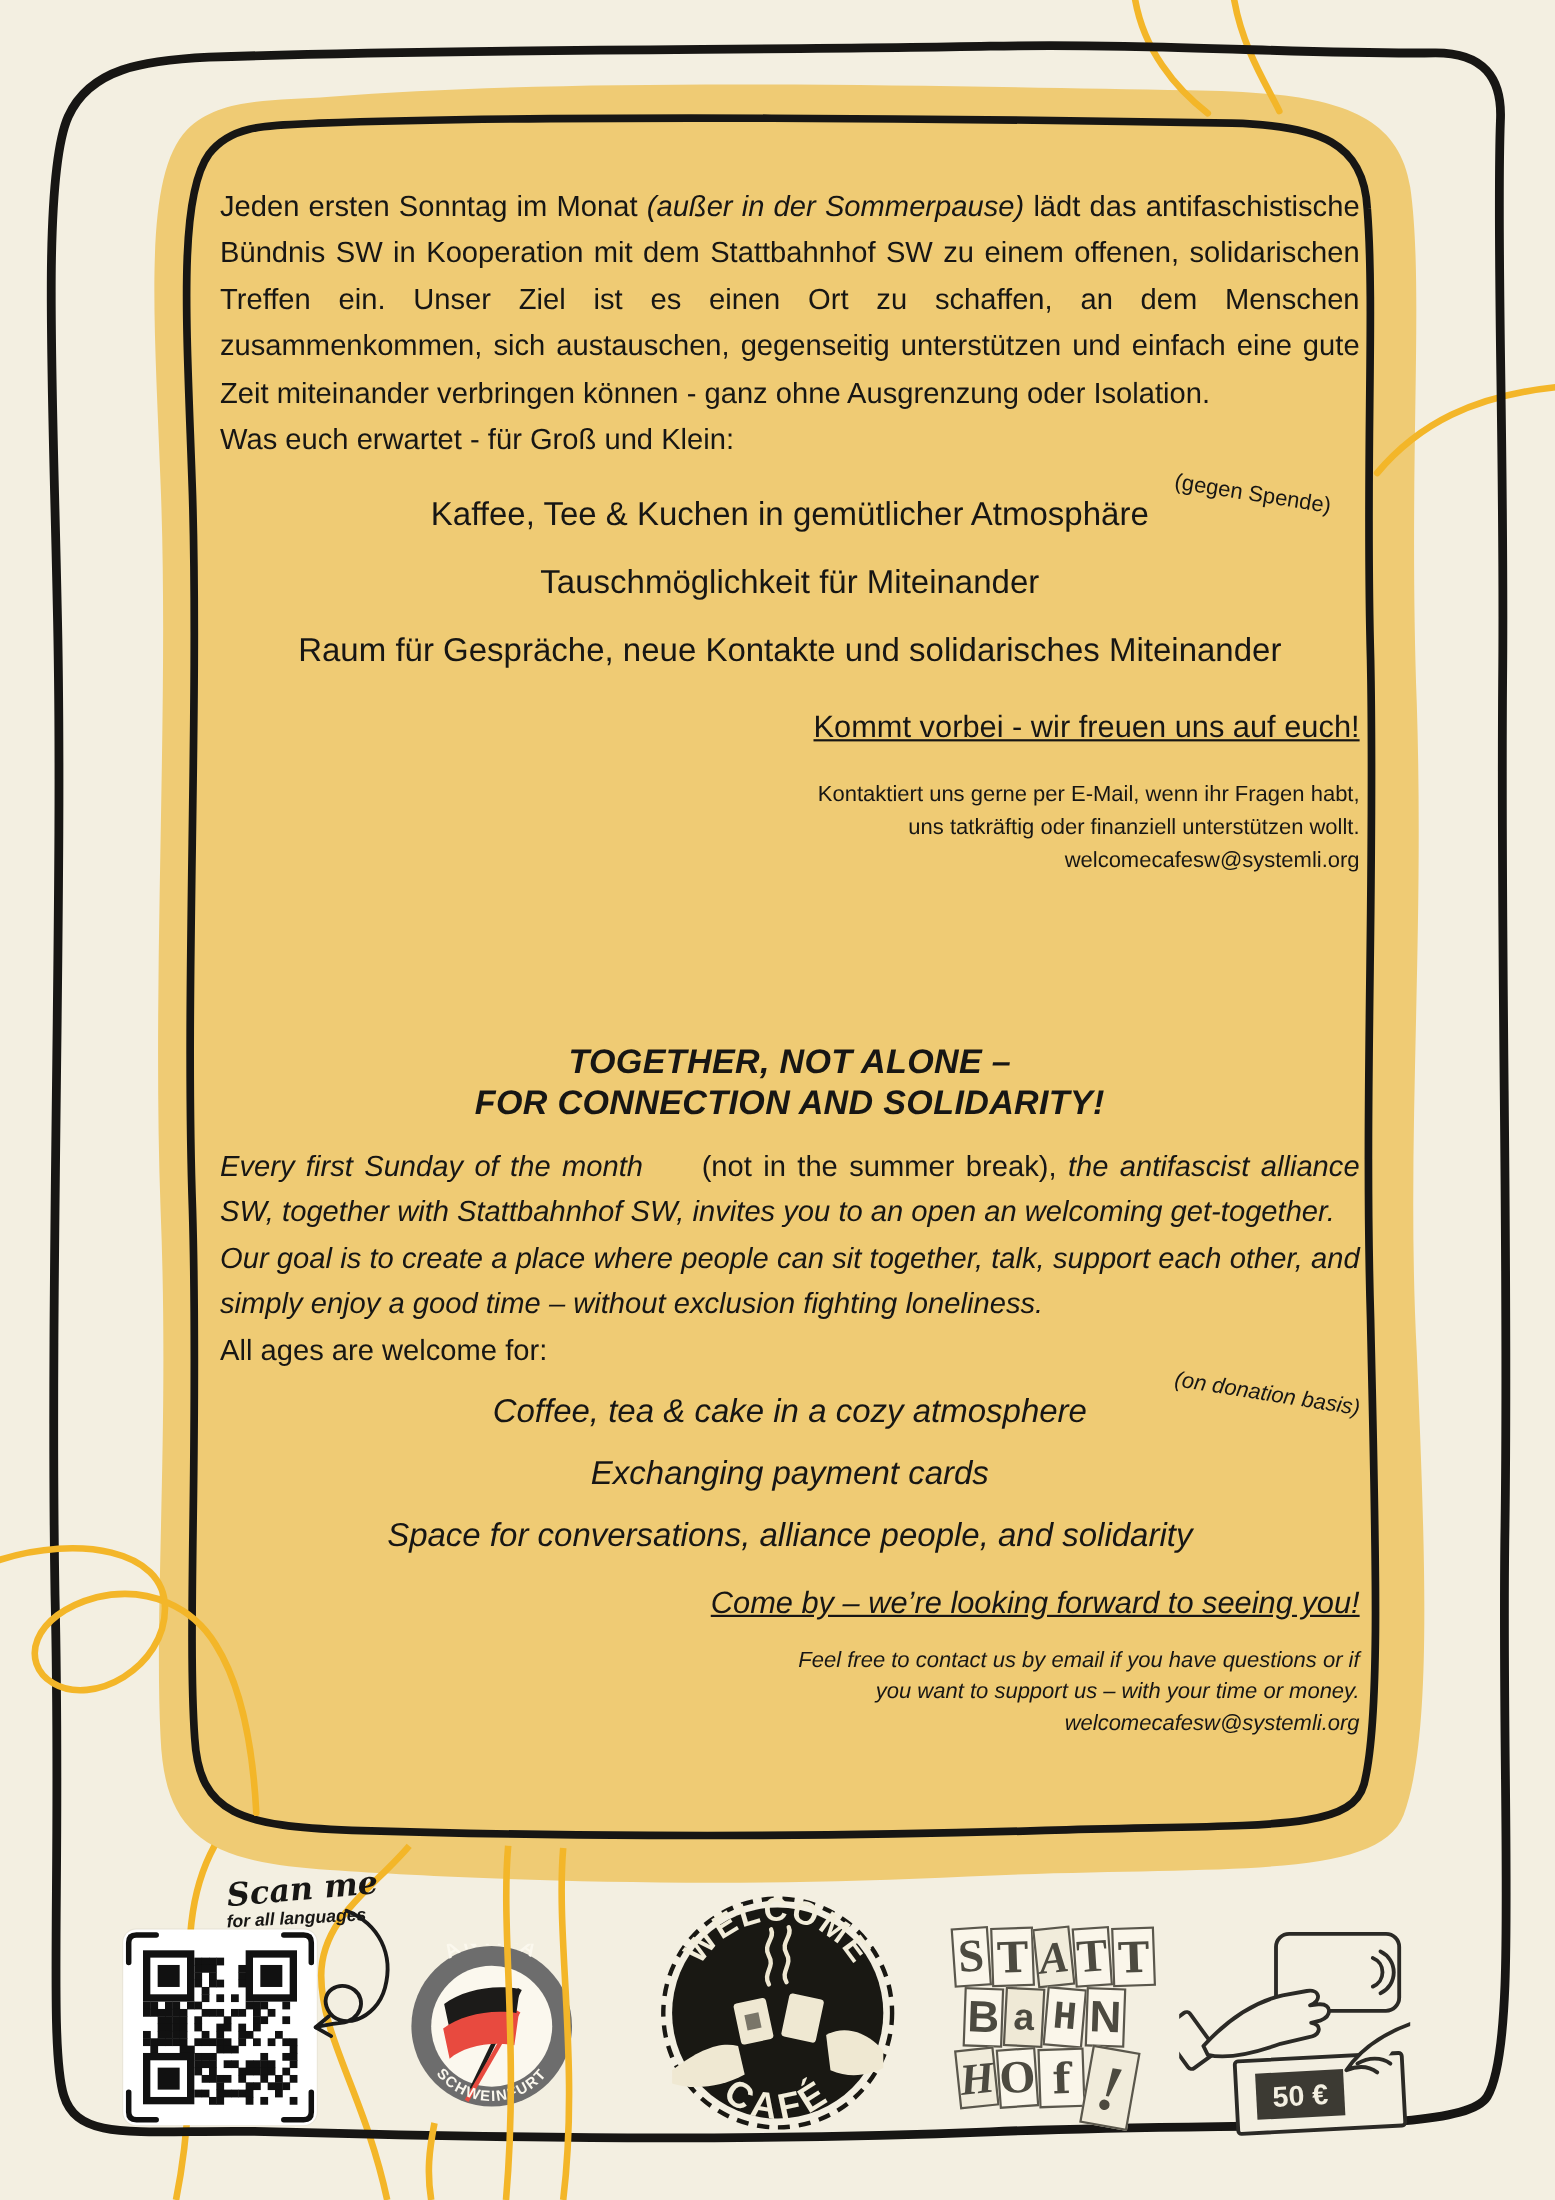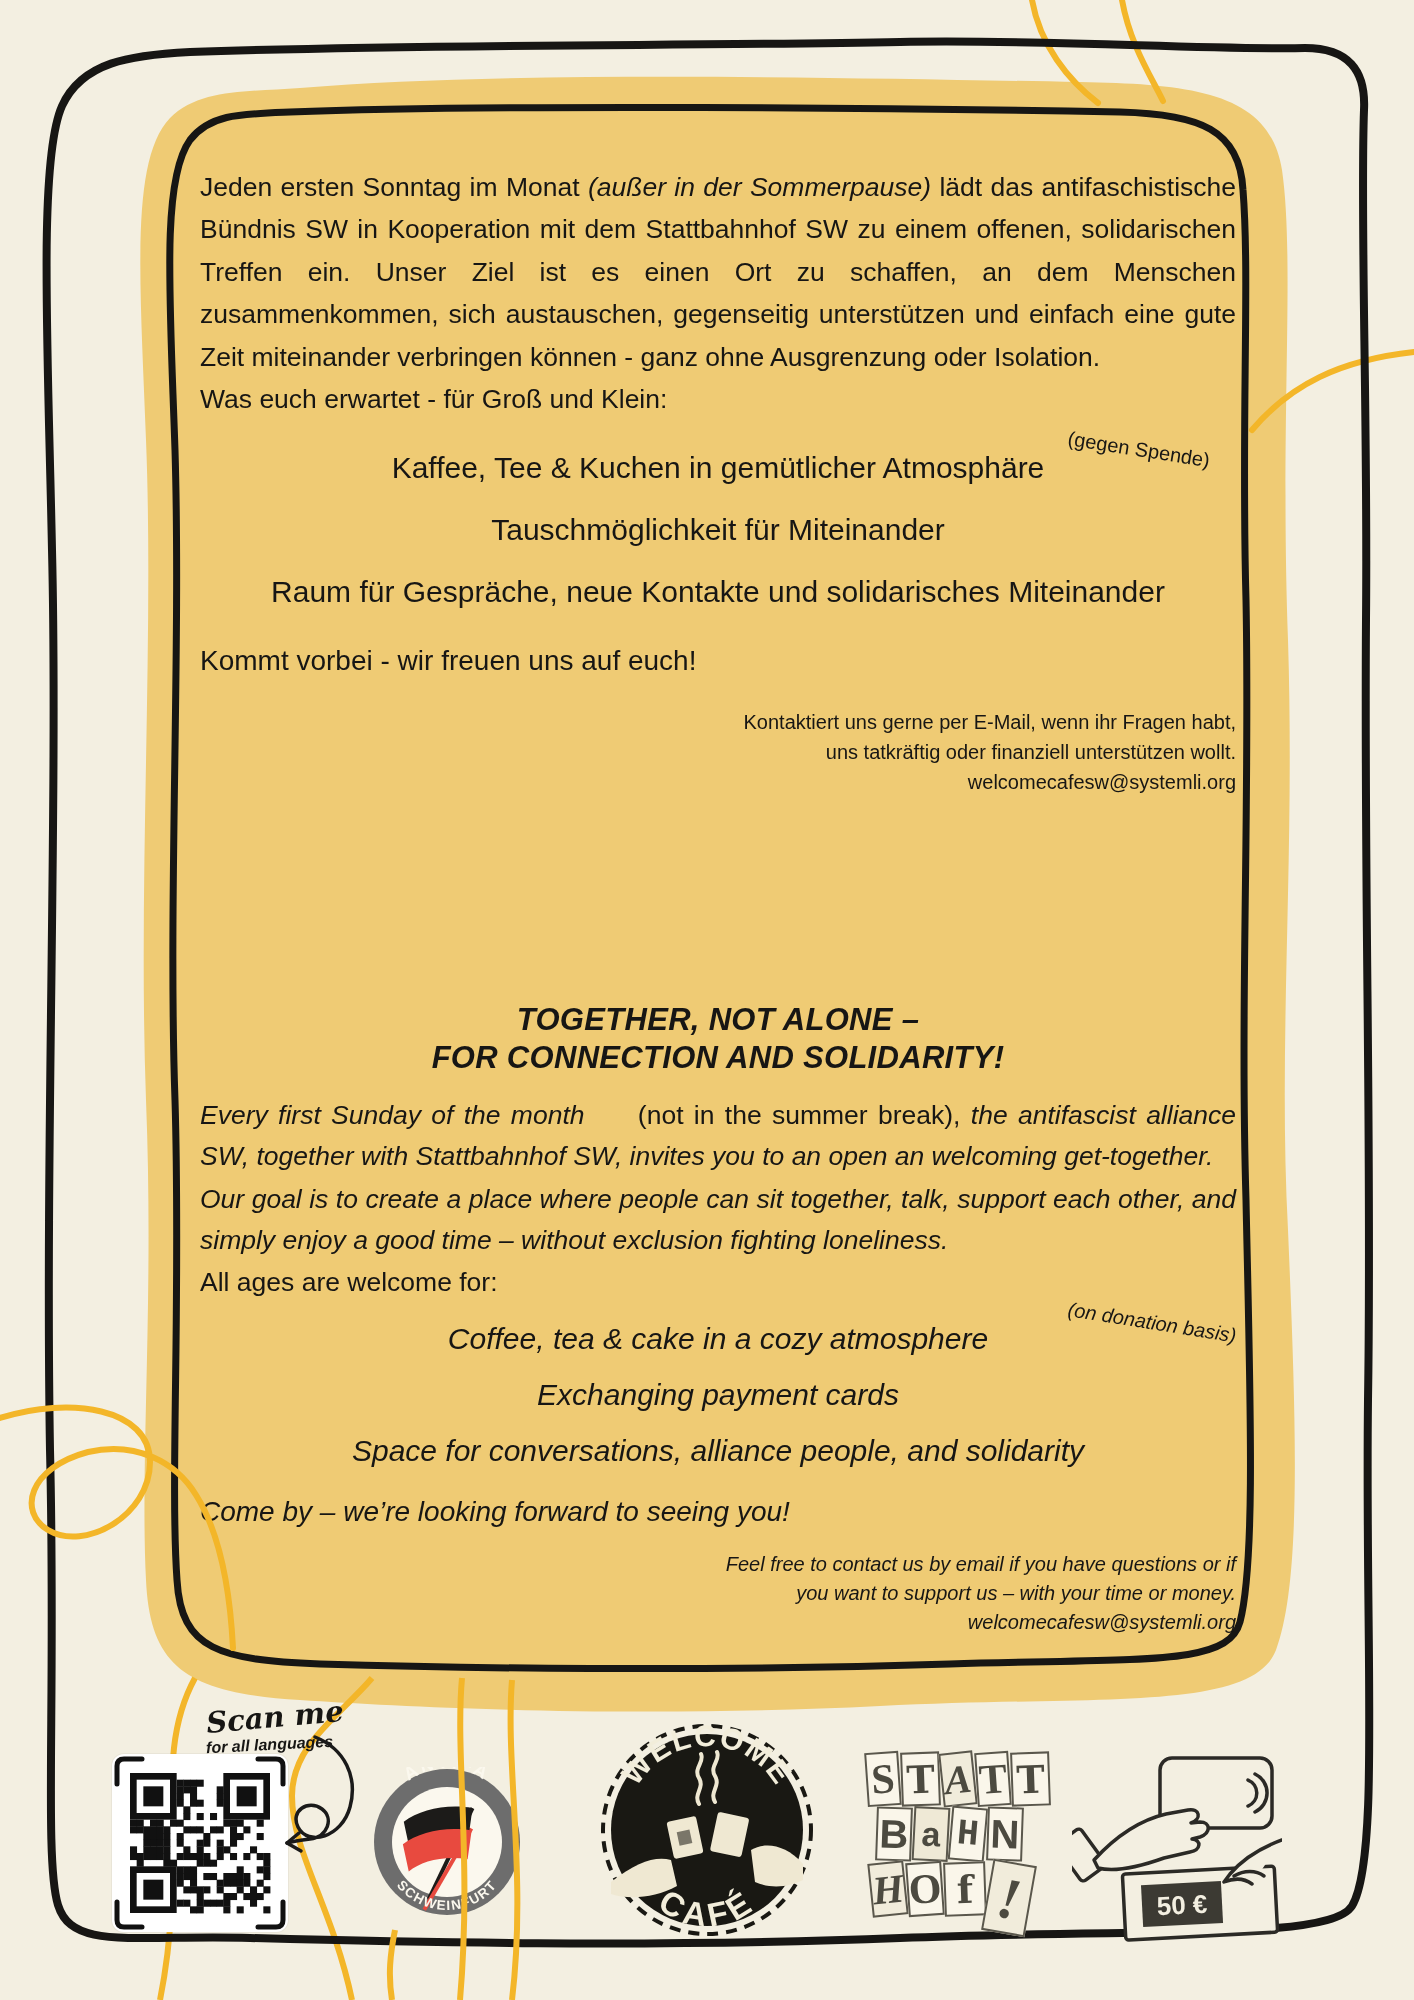--- a/index.html
+++ b/index.html
@@ -7,21 +7,21 @@
     width:1414px;height:2000px;position:relative;overflow:hidden;
     background:#F3EFE1;color:#171614;
     font-family:"Liberation Sans", sans-serif;
   }
   svg.layer{position:absolute;left:0;top:0;width:1414px;height:2000px;}
   #art{z-index:0;}
   #overlay-decor{z-index:3;pointer-events:none;}
 
   .sec{position:absolute;left:200px;width:1036px;z-index:2;}
   .sec-de{top:142px;}
-  .sec-en{top:1001px;}
+  .sec-en{top:946px;}
 
   .title{
     text-align:center;font-weight:800;font-size:31px;line-height:1.22;
     letter-spacing:.3px;
   }
   .sec-en .title{font-style:italic;}
 
   .para{font-size:26.5px;line-height:1.6;text-align:justify;margin-top:24px;}
   .sec-en .para{font-style:italic;margin-top:18px;line-height:1.55;}
   .para .it{font-style:italic;}
@@ -30,21 +30,21 @@
   .sec-en .expect{}
 
   .items{margin-top:36px;}
   .sec-en .items{margin-top:24px;}
   .item{position:relative;text-align:center;font-size:30px;margin-bottom:28px;}
   .sec-en .item{font-style:italic;margin-bottom:22px;}
   .note{
     position:absolute;left:868px;top:-24px;font-size:20px;white-space:nowrap;
     transform:rotate(9deg);transform-origin:left center;
   }
-  .comeby{text-align:left;font-size:28px;margin-top:36px;}
+  .comeby{text-align:right;font-size:28px;margin-top:36px;text-decoration:underline;}
   .sec-en .comeby{font-style:italic;margin-top:28px;}
   .contact{text-align:right;font-size:20px;line-height:1.5;margin-top:30px;}
   .sec-en .contact{font-style:italic;margin-top:22px;line-height:1.45;}
 
   
   .qr-panel{
     position:absolute;left:112px;top:1754px;width:176px;height:178px;
     background:#ffffff;border-radius:12px;z-index:2;
     box-shadow:0 0 0 1px rgba(0,0,0,.04);
   }

